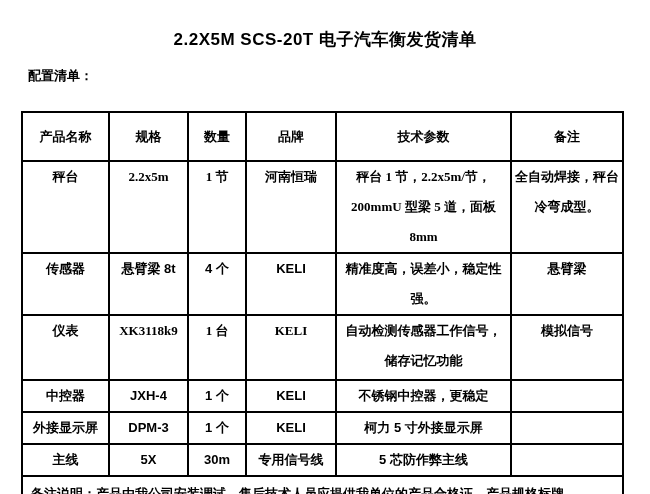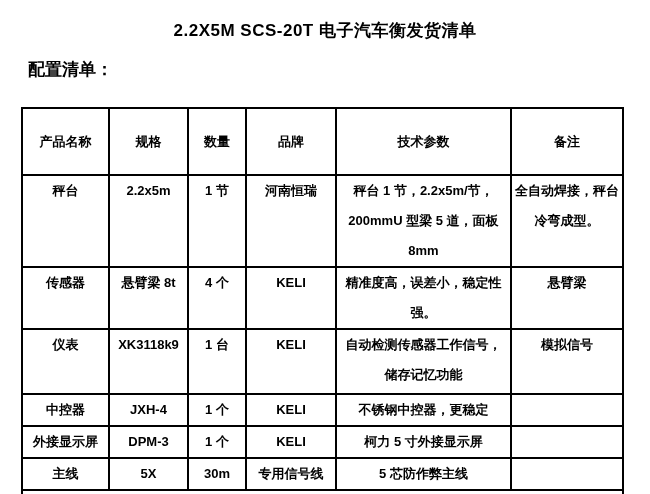--- a/index.html
+++ b/index.html
@@ -7,57 +7,57 @@
     width: 650px; height: 494px;
     background: #ffffff;
     color: #000000;
     font-family: "Liberation Sans", "DejaVu Sans", sans-serif;
     font-weight: bold;
     overflow: hidden;
   }
   .page { width: 650px; height: 494px; position: relative; }
 
   .doc-title {
-    margin-top: 19px;
+    margin-top: 28px;
     text-align: center;
     font-size: 17px;
     letter-spacing: 0.5px;
     white-space: nowrap;
   }
   .section-label {
     margin: 16px 0 12px 28px;
-    font-size: 17px;
+    font-size: 13px;
   }
 
   table.config-table {
     border-collapse: collapse;
     table-layout: fixed;
     width: 601px;
     margin: 26px 0 0 21px;
     font-size: 13px;
   }
   .config-table th, .config-table td {
     border: 2px solid #000000;
     text-align: center;
     padding: 0 3px;
     overflow: hidden;
     word-break: break-word;
   }
   .config-table th {
-    height: 67px;
+    height: 49px;
     vertical-align: middle;
     font-weight: bold;
     font-size: 13px;
   }
   .config-table td {
     vertical-align: top;
     line-height: 30px;
     font-weight: bold;
   }
-  tr.h65 { height: 65px; }
+  tr.h65 { height: 65px; font-family: Liberation Serif, serif; }
   tr.h60 { height: 60px; padding-left: 24px; }
   tr.h31 { height: 31px; }
   tr.h29 { height: 29px; }
   tr.h28 { height: 28px; padding-left: 40px; }
   td.footnote-cell {
     height: 42px;
     text-align: left;
     vertical-align: top;
     padding: 5px 8px;
     line-height: 24px;

